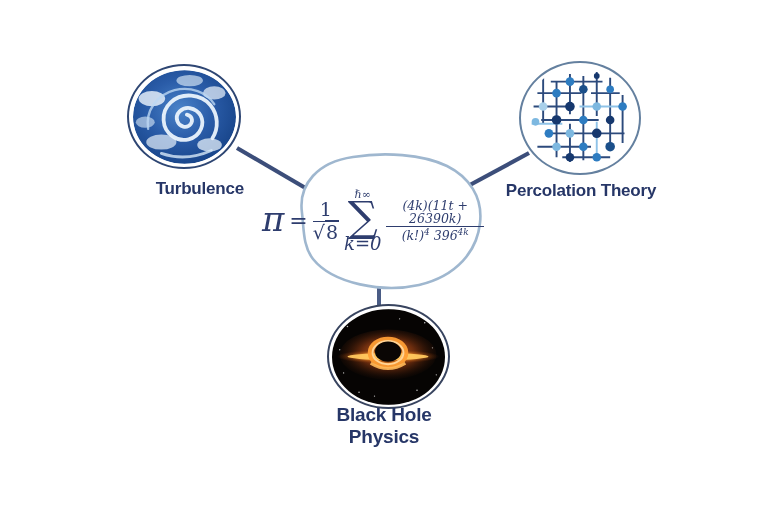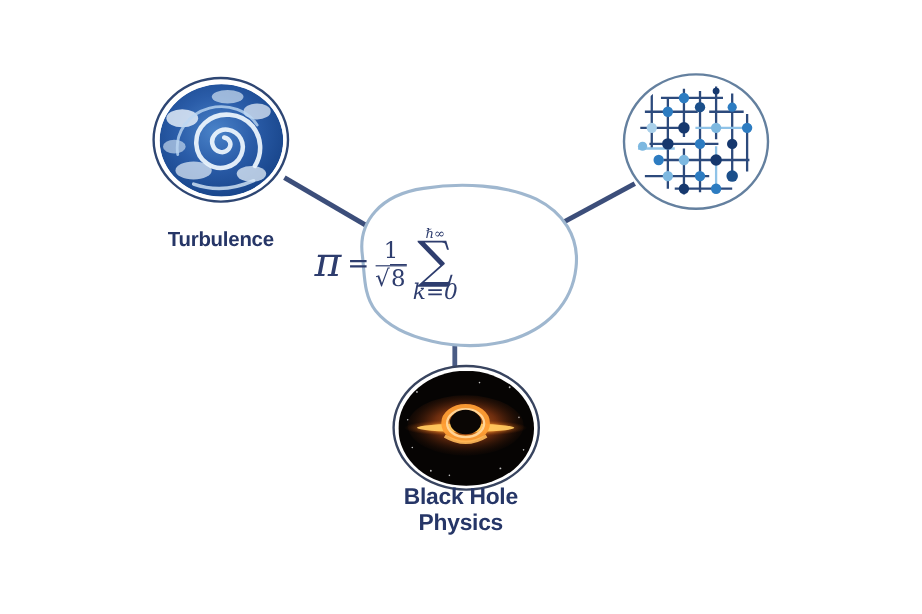--- a/index.html
+++ b/index.html
@@ -12,21 +12,21 @@
     position:absolute;border-radius:50%;background:#ffffff;box-sizing:border-box;
     display:flex;align-items:center;justify-content:center;padding:3px;
   }
   .node svg{border-radius:50%;display:block;}
   #node-turbulence{left:127px;top:64px;width:114px;height:105px;border:2.5px solid #2e4673;}
   #node-percolation{left:519px;top:61px;width:122px;height:114px;border:2px solid #64809f;}
   #node-blackhole{left:327px;top:304px;width:123px;height:105px;border:2.5px solid #38445f;}
   .node-label{
     position:absolute;text-align:center;color:#263667;font-weight:bold;letter-spacing:-0.2px;
   }
-  #label-turbulence{left:124px;top:190px;width:120px;font-size:17px;}
+  #label-turbulence{left:124px;top:179px;width:120px;font-size:17px;text-align:right;}
   #label-percolation{left:501px;top:181px;width:160px;font-size:17px;}
   #label-blackhole{left:302px;top:404px;width:164px;font-size:19px;}
   
   #formula{
     position:absolute;left:262px;top:178px;width:222px;height:86px;
     display:flex;align-items:center;justify-content:flex-start;gap:5px;
     color:#2e3d6e;font-family:"DejaVu Serif",serif;
   }
   .pi{font-size:34px;font-style:italic;line-height:1;margin-top:-4px;}
   .eq{font-size:22px;line-height:1;}
@@ -129,20 +129,21 @@
         <circle cx="48" cy="70" r="4.5" fill="#7db8e0"></circle>
         <circle cx="76" cy="70" r="5" fill="#16386e"></circle>
         <circle cx="34" cy="84" r="4.5" fill="#7db8e0"></circle>
         <circle cx="62" cy="84" r="4.5" fill="#2d7cc1"></circle>
         <circle cx="90" cy="84" r="5" fill="#1b4f8a"></circle>
         <circle cx="48" cy="95" r="4.5" fill="#16386e"></circle>
         <circle cx="76" cy="95" r="4.5" fill="#2d7cc1"></circle>
       </g>
     </svg>
   </div>
+  <div class="node-label" id="label-percolation">Percolation Theory</div>
 
   <div class="node" id="node-blackhole">
     <svg viewBox="0 0 117 99" width="113" height="96">
       <defs>
         <radialGradient id="bhGlow" cx="50%" cy="47%" r="60%">
           <stop offset="0%" stop-color="#ff9a2e" stop-opacity="0.85"></stop>
           <stop offset="45%" stop-color="#d4561a" stop-opacity="0.5"></stop>
           <stop offset="100%" stop-color="#000000" stop-opacity="0"></stop>
         </radialGradient>
         <radialGradient id="bhDisk" cx="50%" cy="50%" r="50%">
@@ -180,15 +181,19 @@
     <span class="eq">=</span>
     <span class="frac" id="coeff">
       <span class="num">1</span>
       <span class="den"><span>√</span><span class="radicand">8</span></span>
     </span>
     <span class="sigma-block">
       <span class="sup">ℏ∞</span>
       <span class="sigma">∑</span>
       <span class="sub">k=0</span>
     </span>
+    <span class="frac" id="bigfrac">
+      <span class="num">(4k)(11t + 26390k)</span>
+      <span class="den"><span>(k!)</span><sup>4</sup>&nbsp;<span>396</span><sup>4k</sup></span>
+    </span>
   </div>
 
 </div>
 
 </body></html>

